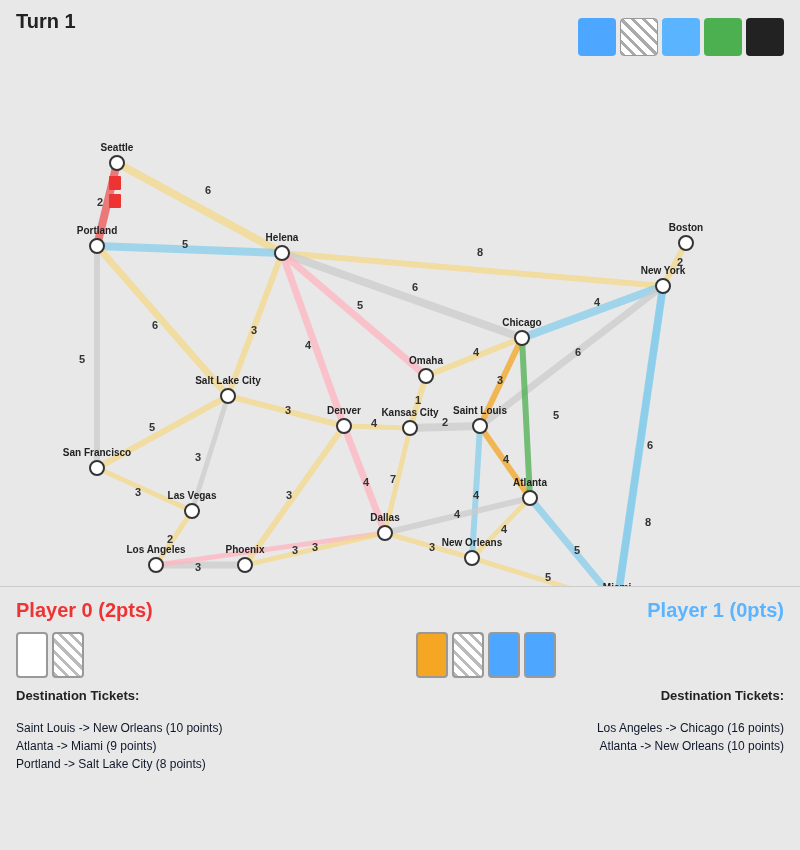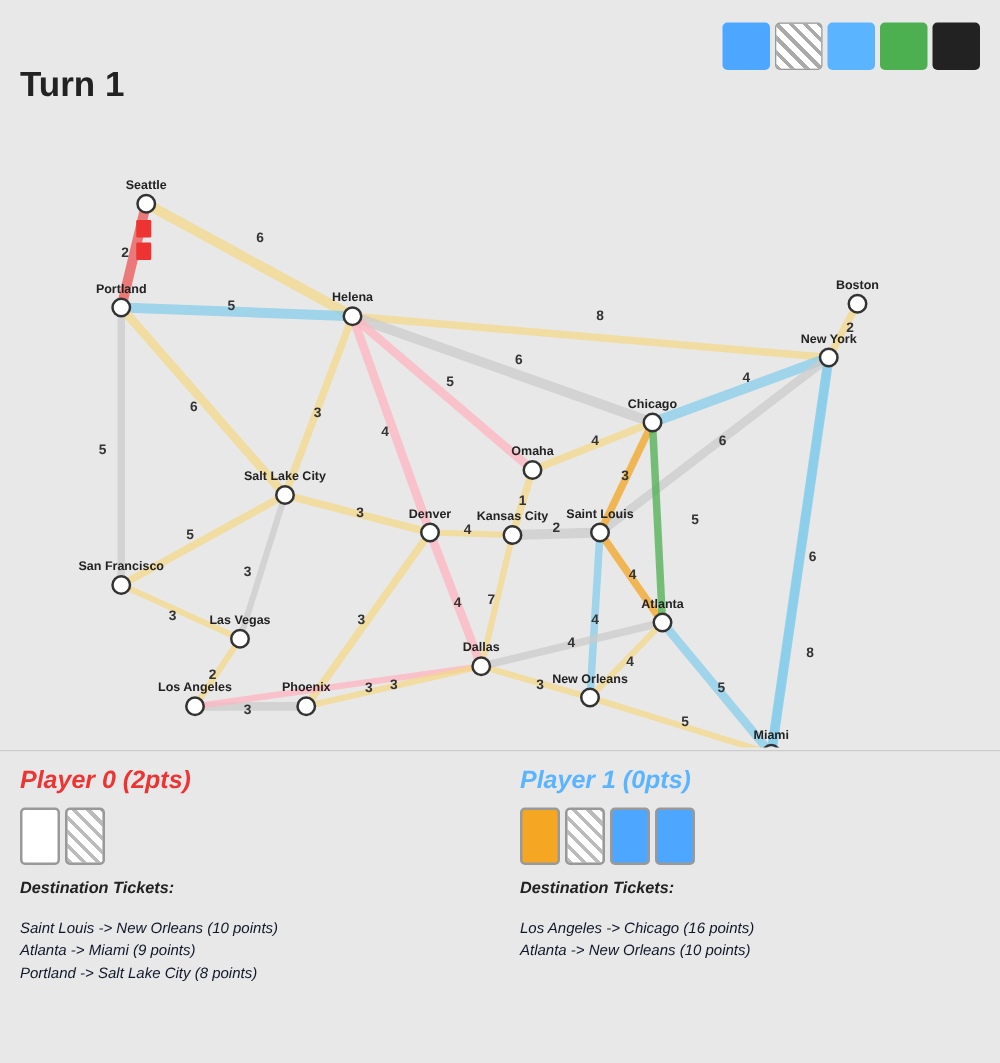--- a/index.html
+++ b/index.html
@@ -9,24 +9,23 @@
       width: 800px;
       height: 850px;
       overflow: hidden;
       position: relative;
     }
 
     #header {
       position: absolute;
       top: 10px;
       left: 16px;
-      font-size: 28px;
+      font-size: 20px;
       font-weight: bold;
       color: #222;
-      margin-top: 42px;
     }
 
     #legend {
       position: absolute;
       top: 18px;
       right: 16px;
       display: flex;
       gap: 4px;
     }
 
@@ -61,43 +60,43 @@
 
     #map-svg {
       position: absolute;
       top: 0; left: 0;
       width: 800px;
       height: 530px;
     }
 
     #bottom-area {
       position: absolute;
-      top: 600px;
+      top: 586px;
       left: 0;
       width: 800px;
       height: 250px;
       background: #e8e8e8;
       border-top: 1px solid #ccc;
-      font-style: italic;
     }
 
     #player0-section {
       position: absolute;
       left: 0;
       top: 0;
       width: 400px;
       padding: 12px 16px;
     }
 
     #player1-section {
       position: absolute;
       left: 400px;
       top: 0;
       width: 400px;
       padding: 12px 16px;
+      text-align: right;
     }
 
     .player-title {
       font-size: 20px;
       font-weight: bold;
       margin-bottom: 10px;
     }
 
     .player0-color { color: #e33; }
     .player1-color { color: #5ab4ff; }

